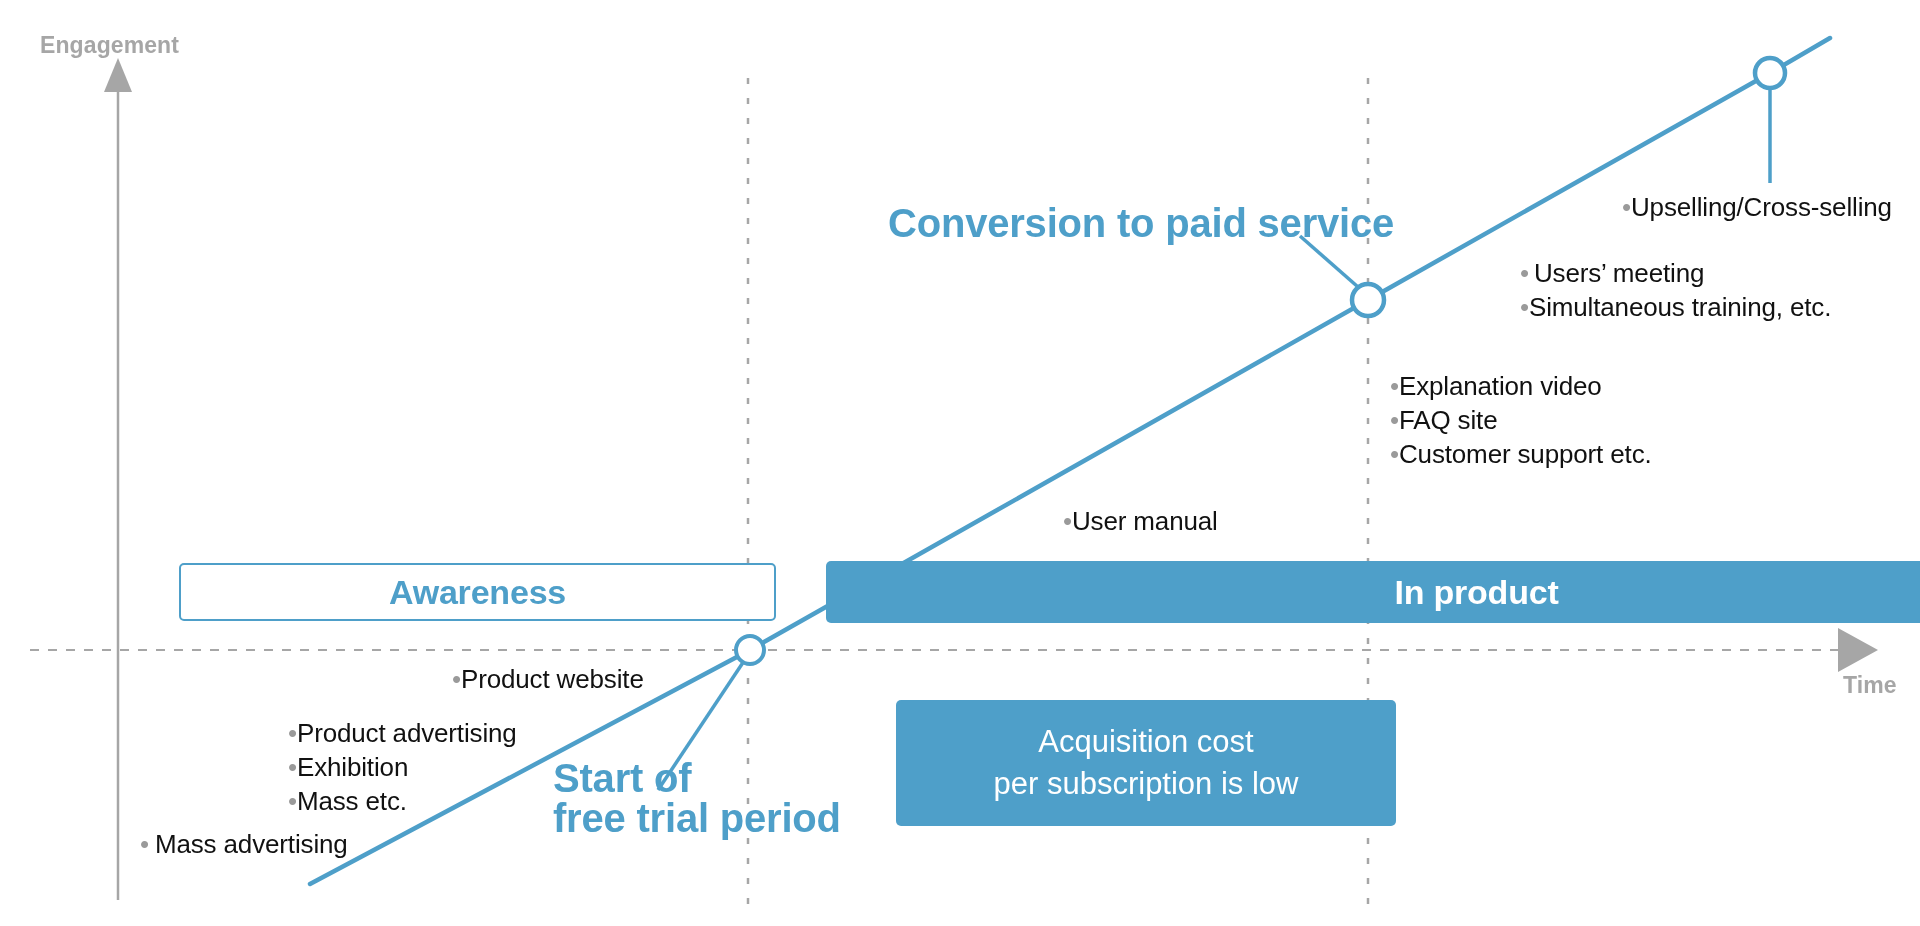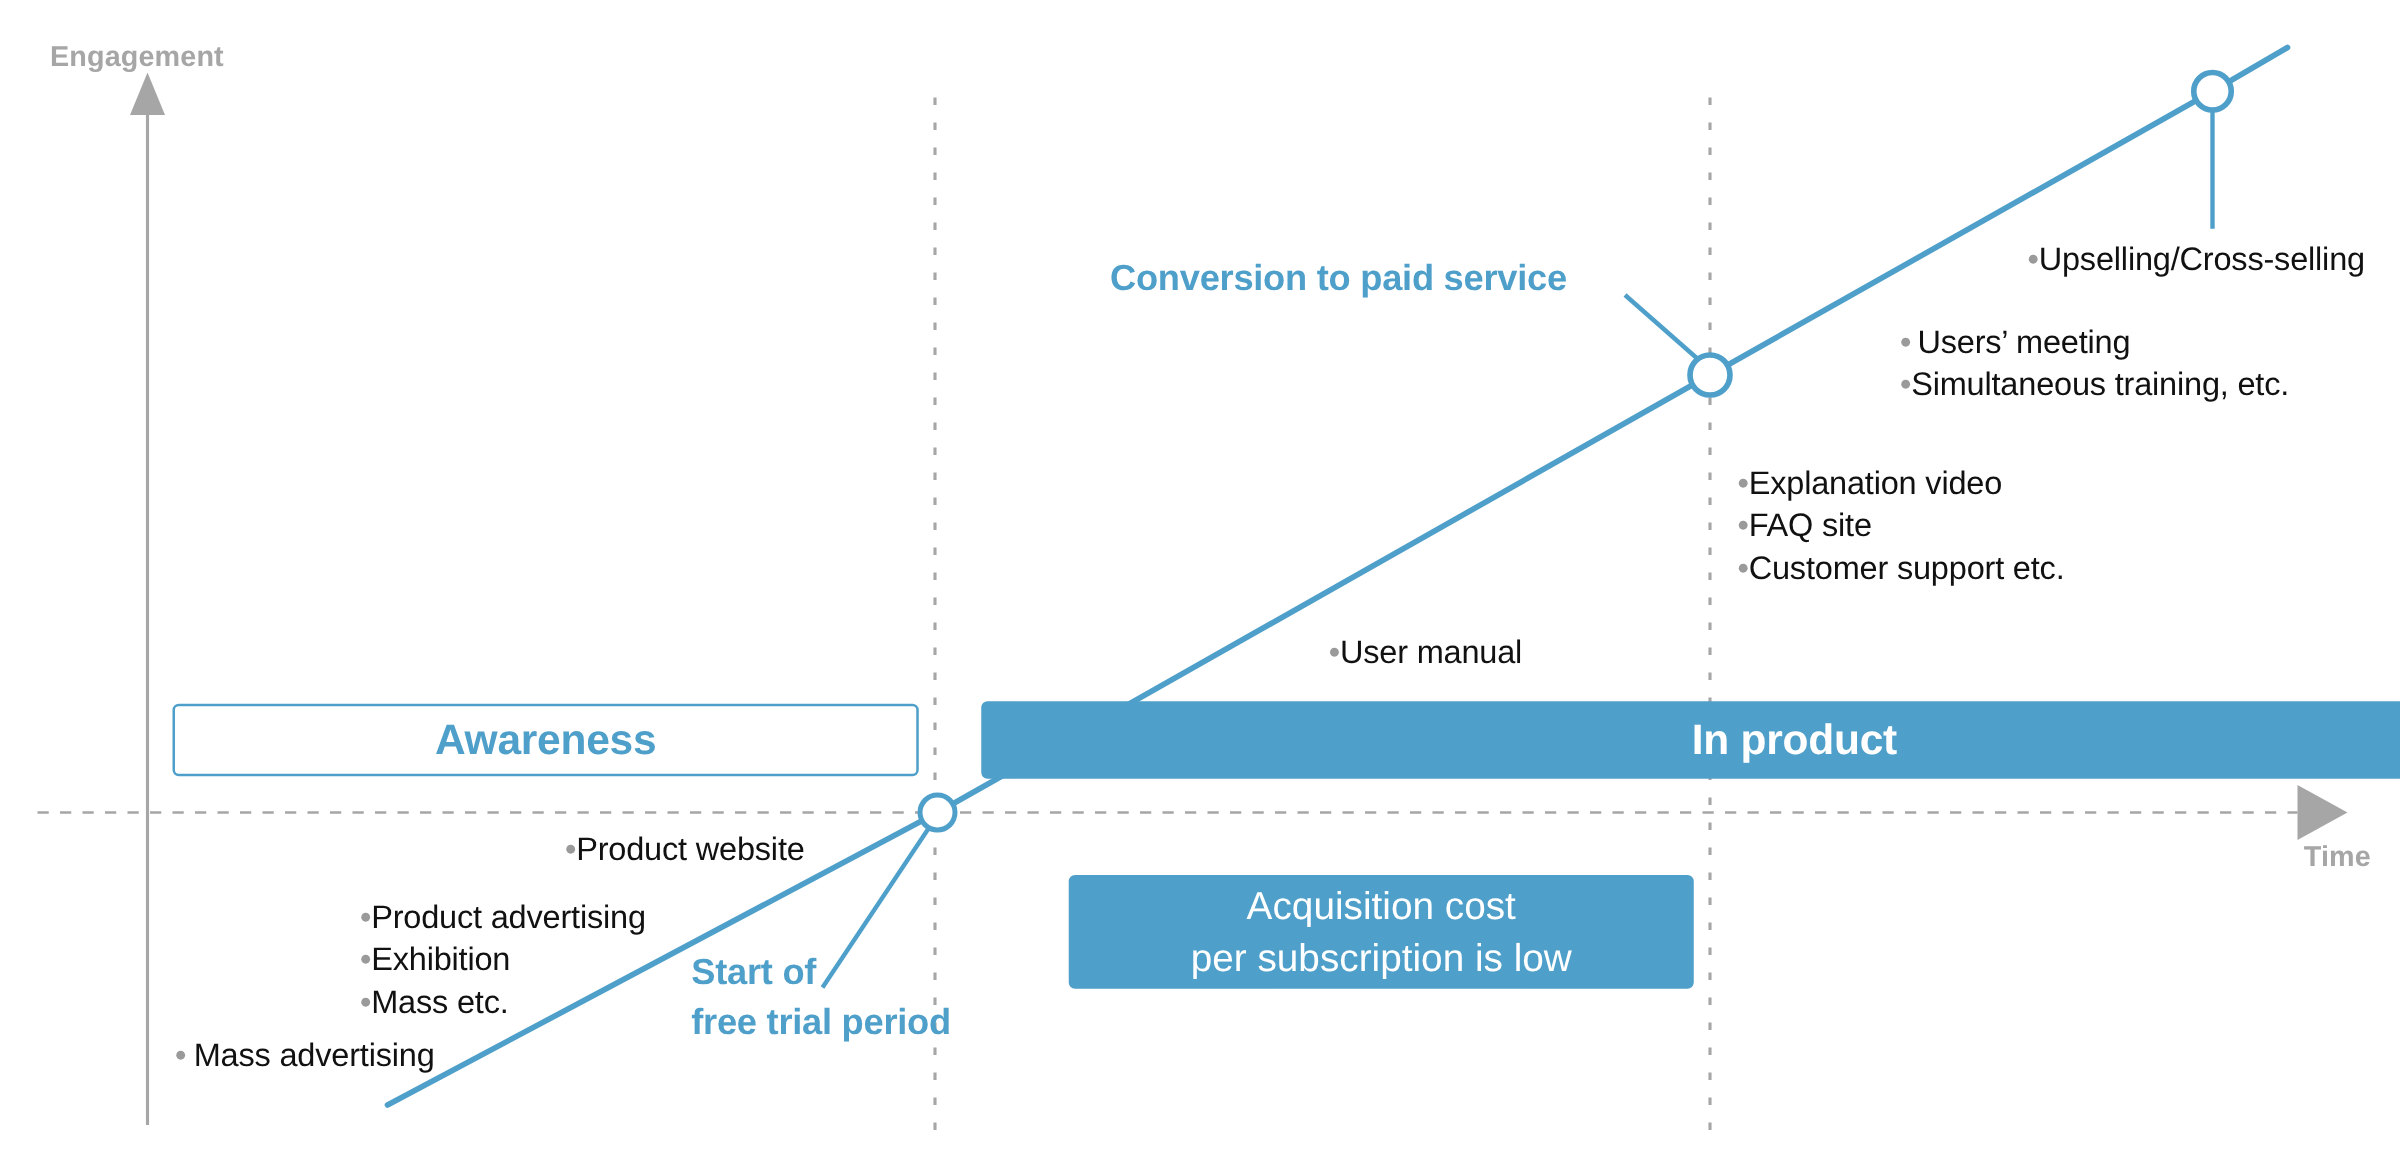--- a/index.html
+++ b/index.html
@@ -28,34 +28,35 @@
     color:#111111;
     font-size:26px;
     font-weight:400;
     line-height:34px;
     letter-spacing:-.15px;
   }
   .bullet-line .dot{color:#9a9a9a;font-size:26px;}
 
   .callout{
     color:#4e9fc9;
-    font-size:29px;
+    font-size:40px;
     font-weight:700;
     line-height:40px;
     letter-spacing:-.2px;
   }
 
   
   .box{
     position:absolute;
     box-sizing:border-box;
     display:flex;
     align-items:center;
     justify-content:center;
     text-align:center;
+    margin-left:41px;
   }
   .box-awareness{
     border:2px solid #4e9fc9;
     border-radius:5px;
     background:#ffffff;
     color:#4e9fc9;
     font-size:34px;
     font-weight:700;
     letter-spacing:-.2px;
   }
@@ -114,21 +115,21 @@
   <div class="abs axis-label" style="left:1843px;top:672px;">Time</div>
 
   <div class="box box-awareness" style="left:138px;top:563px;width:597px;height:58px;">
     <span>Awareness</span>
   </div>
 
   <div class="box box-inproduct" style="left:785px;top:561px;width:1301px;height:62px;">
     <span>In product</span>
   </div>
 
-  <div class="box box-cost" style="left:855px;top:700px;width:500px;height:91px;">
+  <div class="box box-cost" style="left:855px;top:700px;width:500px;height:126px;">
     <span>Acquisition cost</span>
     <span>per subscription is low</span>
   </div>
 
   <div class="abs callout" style="left:888px;top:203px;">Conversion to paid service</div>
 
   <div class="abs callout" style="left:553px;top:758px;">
     <div>Start of</div>
     <div>free trial period</div>
   </div>

